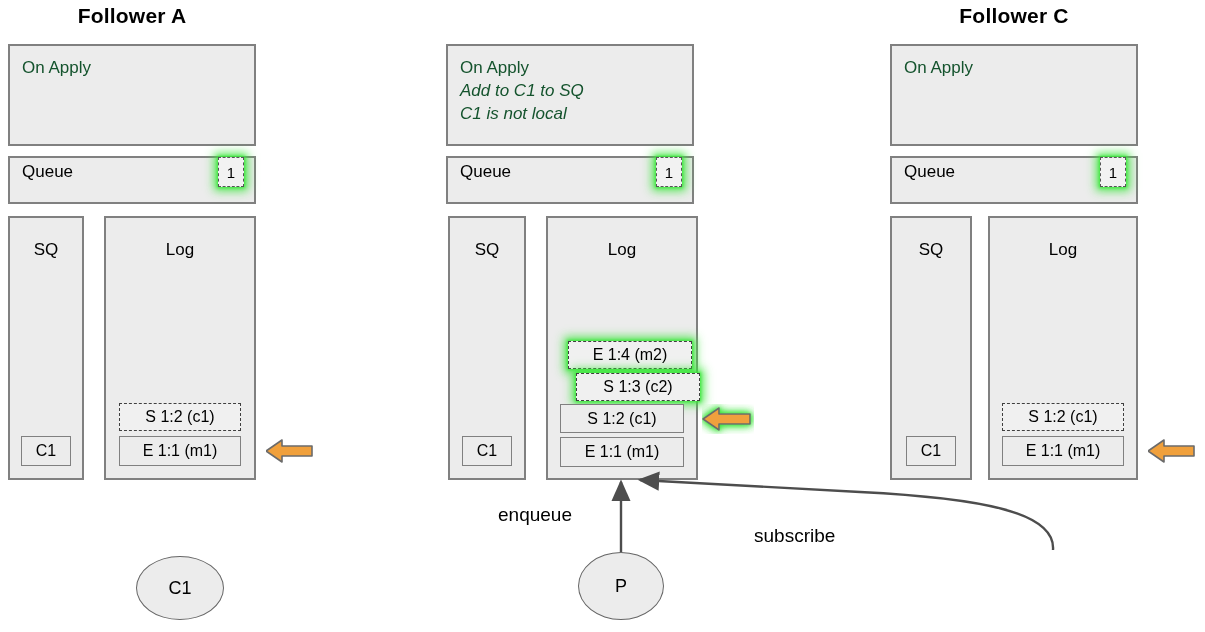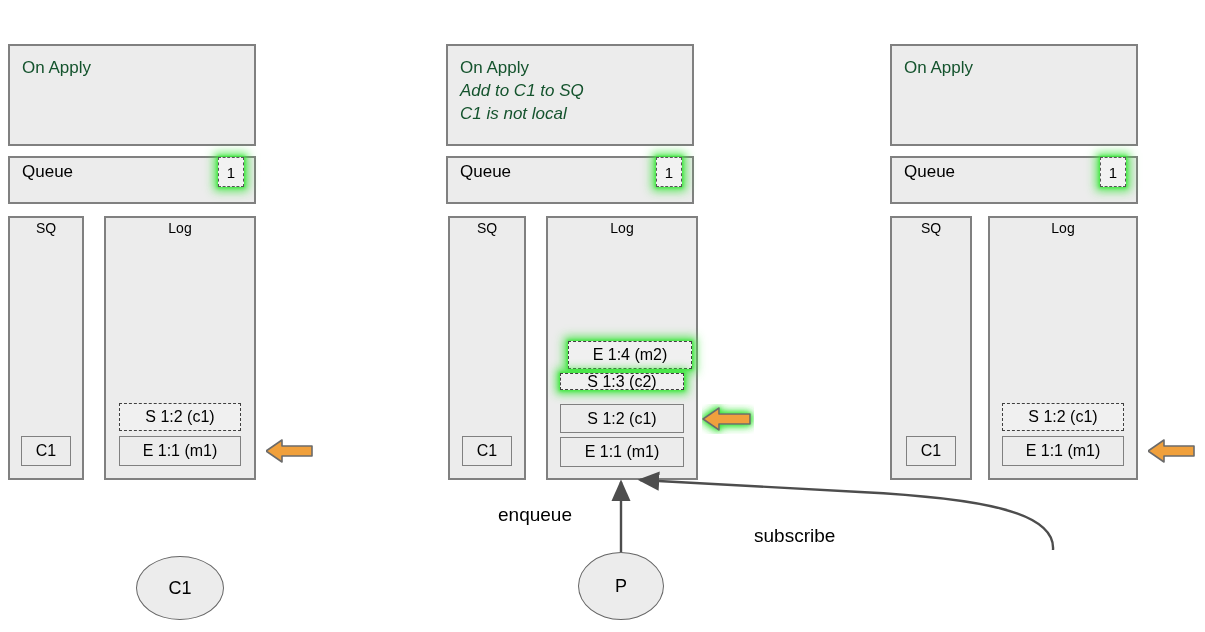--- a/index.html
+++ b/index.html
@@ -69,23 +69,23 @@
     align-items: center;
     justify-content: center;
     color: #000;
   }
   .glow-green {
     box-shadow: 0 0 9px 4px rgba(60,230,60,0.85),
                 0 0 3px 1px rgba(60,230,60,0.95);
   }
 
   .col-head {
-    font-size: 14px;
+    font-size: 17px;
     text-align: center;
-    padding-top: 2px;
+    padding-top: 22px;
     color: #000;
   }
 
   
   .entry {
     position: absolute;
     box-sizing: border-box;
     background: #ececec;
     border: 1.5px solid #808080;
     font-size: 16px;
@@ -127,20 +127,21 @@
     height: 632px;
     pointer-events: none;
   }
   .arrow-wrap { position: absolute; }
 </style>
 </head>
 <body>
 
 <div id="canvas">
 
+  <div class="abs node-title" style="left:8px; top:4px; width:248px;">Follower A</div>
 
   <div class="abs box onapply" style="left:8px; top:44px; width:248px; height:102px;">
     <div class="line">On Apply</div>
   </div>
 
   <div class="abs box queue" style="left:8px; top:156px; width:248px; height:48px;">
     <span class="queue-label">Queue</span>
     <span class="queue-count glow-green">1</span>
   </div>
 
@@ -175,36 +176,37 @@
 
   <div class="abs box" style="left:448px; top:216px; width:78px; height:264px;">
     <div class="col-head">SQ</div>
   </div>
   <div class="entry" style="left:462px; top:436px; width:50px; height:30px;">C1</div>
 
   <div class="abs box" style="left:546px; top:216px; width:152px; height:264px;">
     <div class="col-head">Log</div>
   </div>
   <div class="entry dashed glow-green" style="left:560px; top:341px; width:124px; height:28px;margin-left:8px;">E 1:4 (m2)</div>
-  <div class="entry dashed glow-green" style="left:560px; top:373px; width:124px; height:17px;">S 1:3 (c2)</div>
+  <div class="entry dashed glow-green" style="left:576px; top:373px; width:124px; height:28px;">S 1:3 (c2)</div>
   <div class="entry" style="left:560px; top:404px; width:124px; height:29px;">S 1:2 (c1)</div>
   <div class="entry" style="left:560px; top:437px; width:124px; height:30px;">E 1:1 (m1)</div>
 
   <div class="arrow-wrap" style="left:702px; top:404px; width:52px; height:30px;">
     <svg width="52" height="30" viewBox="0 0 52 30">
       <defs>
         <filter id="gglow" x="-60%" y="-60%" width="220%" height="220%">
           <feDropShadow dx="0" dy="0" stdDeviation="4" flood-color="#3ce63c" flood-opacity="1"></feDropShadow>
           <feDropShadow dx="0" dy="0" stdDeviation="2" flood-color="#3ce63c" flood-opacity="1"></feDropShadow>
         </filter>
       </defs>
       <polygon points="1,15 17,4 17,10 48,10 48,20 17,20 17,26" fill="#f0a03c" stroke="#6b6b6b" stroke-width="1.6" stroke-linejoin="round" filter="url(#gglow)"></polygon>
     </svg>
   </div>
 
+  <div class="abs node-title" style="left:890px; top:4px; width:248px;">Follower C</div>
 
   <div class="abs box onapply" style="left:890px; top:44px; width:248px; height:102px;">
     <div class="line">On Apply</div>
   </div>
 
   <div class="abs box queue" style="left:890px; top:156px; width:248px; height:48px;">
     <span class="queue-label">Queue</span>
     <span class="queue-count glow-green">1</span>
   </div>
 

